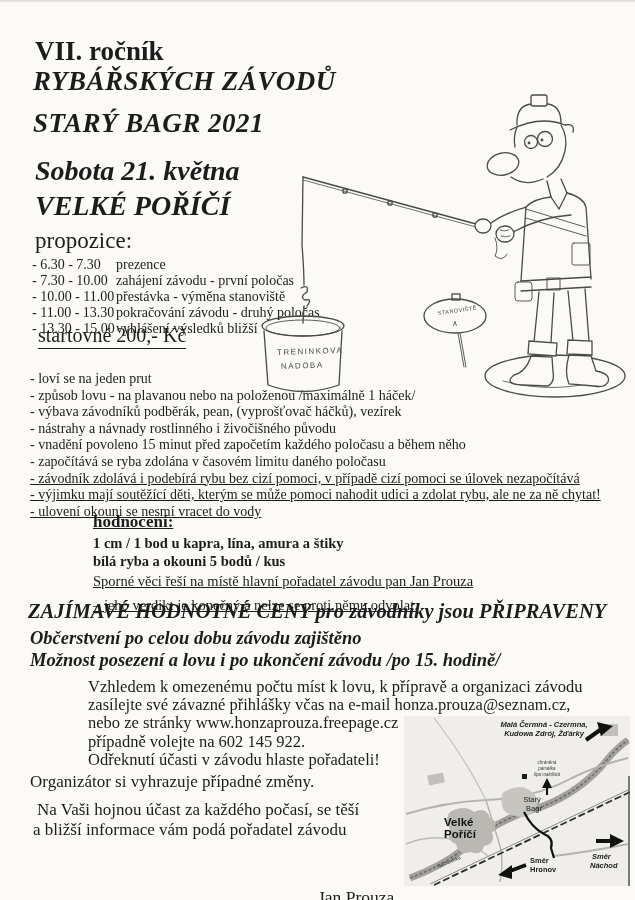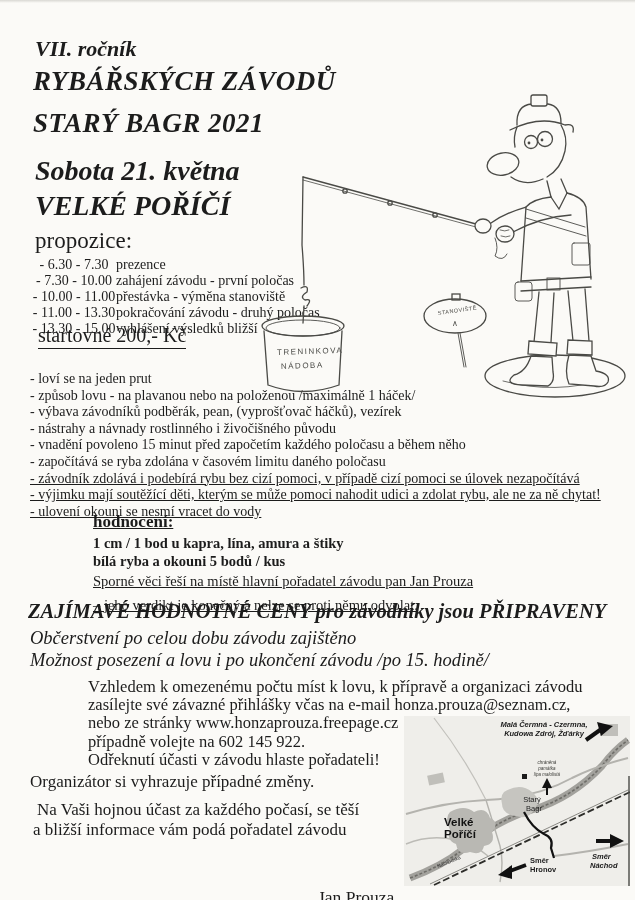--- a/index.html
+++ b/index.html
@@ -8,40 +8,40 @@
     background:#fbfaf7;
     font-family:"Liberation Serif", serif;
     color:#1c1c1c;
     overflow:hidden;
   }
   .page{position:relative;width:635px;height:900px;}
   .scan-edge{position:absolute;top:0;left:0;width:635px;height:3px;
     background:linear-gradient(to bottom,#d9d8d3,rgba(255,255,255,0));}
   .abs{position:absolute;white-space:nowrap;}
 
-  .edition{font-size:22px;font-weight:bold;font-style:italic;}
+  .edition{font-size:27px;font-weight:bold;}
   .title-big{font-size:27px;font-weight:bold;font-style:italic;letter-spacing:.5px;}
   .subtitle{font-size:28px;font-weight:bold;font-style:italic;text-align:right;}
 
   .propozice{font-size:23px;}
   .sched-row{display:flex;font-size:14px;line-height:15.9px;}
   .sched-time{width:84px;flex:none;}
   .fee{font-size:20px;border-bottom:1.6px solid #1c1c1c;padding-bottom:1px;}
 
   .rules div{font-size:14px;line-height:16.6px;}
   .rules .u{text-decoration:underline;}
 
   .scoring{line-height:1;}
   .score-head{font-size:17px;font-weight:bold;text-decoration:underline;margin-bottom:6px;}
   .score-b{font-size:14.5px;font-weight:bold;margin-bottom:3px;}
   .score-note{font-size:14.5px;text-decoration:underline;margin-bottom:9px;}
   .score-gap{margin-top:6px;}
 
   .prize1{font-size:20.5px;font-weight:bold;font-style:italic;}
-  .prize23{font-size:18.5px;font-weight:normal;font-style:italic;}
+  .prize23{font-size:18.5px;font-weight:bold;font-style:italic;}
 
   .contact div{font-size:16.5px;line-height:18.2px;}
   .orgnote{font-size:17px;}
   .closing{font-size:17px;line-height:20px;}
   .signature{font-size:17.5px;}
 
   svg text{font-family:"Liberation Sans", sans-serif;}
   .sketch-label{font-family:"Liberation Sans", sans-serif;fill:#4a4a46;}
 </style>
 </head>
@@ -50,21 +50,21 @@
 <div class="page">
   <div class="scan-edge"></div>
 
   <div class="abs edition" style="left:35px;top:36px;">VII. ročník</div>
   <div class="abs title-big" style="left:33px;top:66px;">RYBÁŘSKÝCH ZÁVODŮ</div>
   <div class="abs title-big" style="left:33px;top:108px;">STARÝ BAGR 2021</div>
   <div class="abs subtitle" style="left:35px;top:155px;">Sobota 21. května</div>
   <div class="abs subtitle" style="left:35px;top:190px;">VELKÉ POŘÍČÍ</div>
 
   <div class="abs propozice" style="left:35px;top:228px;">propozice:</div>
-  <div class="abs" style="left:32px;top:257px;text-align:center;">
+  <div class="abs" style="left:32px;top:257px;">
     <div class="sched-row">
       <span class="sched-time">- 6.30 - 7.30</span>
       <span>prezence</span>
     </div>
     <div class="sched-row">
       <span class="sched-time">- 7.30 - 10.00</span>
       <span>zahájení závodu - první poločas</span>
     </div>
     <div class="sched-row">
       <span class="sched-time">- 10.00 - 11.00</span>

